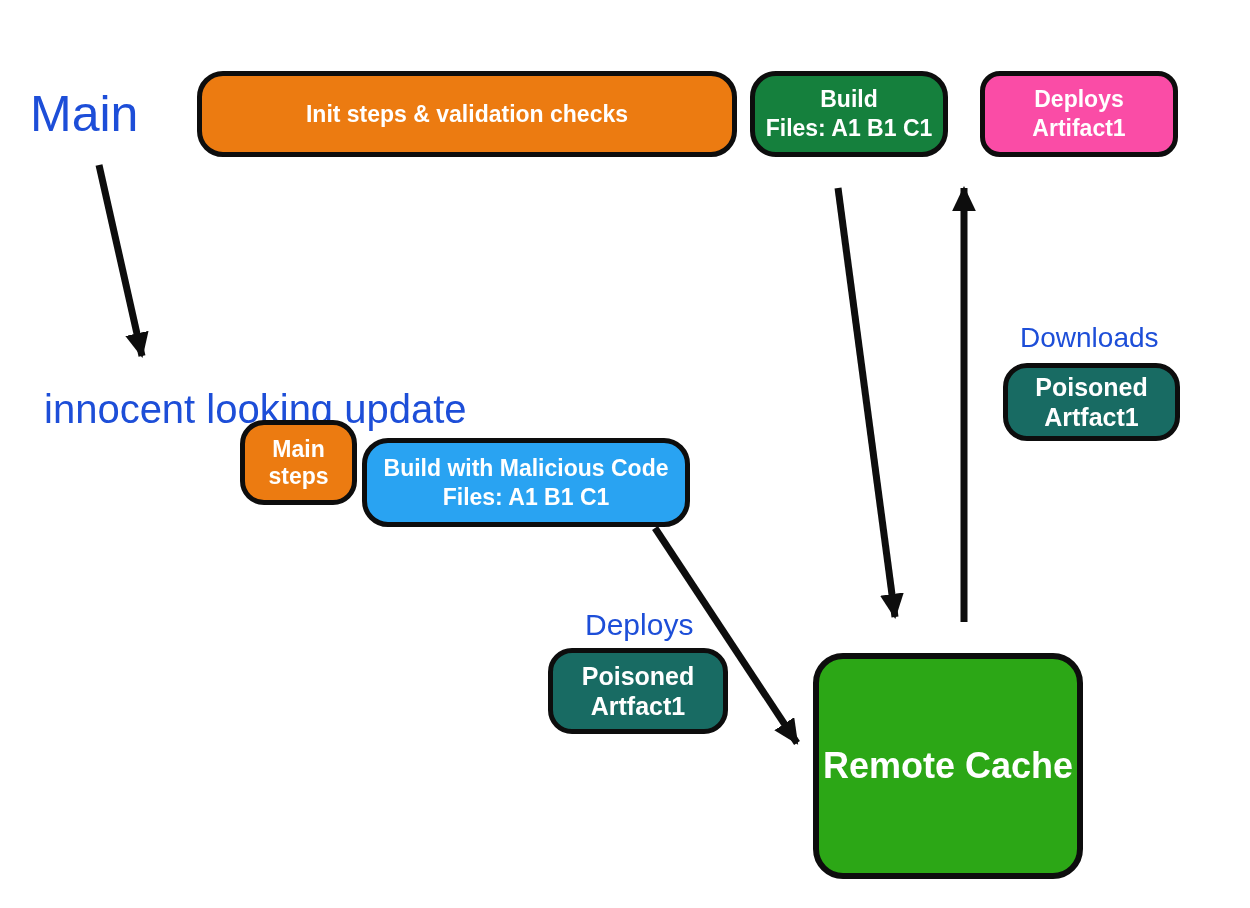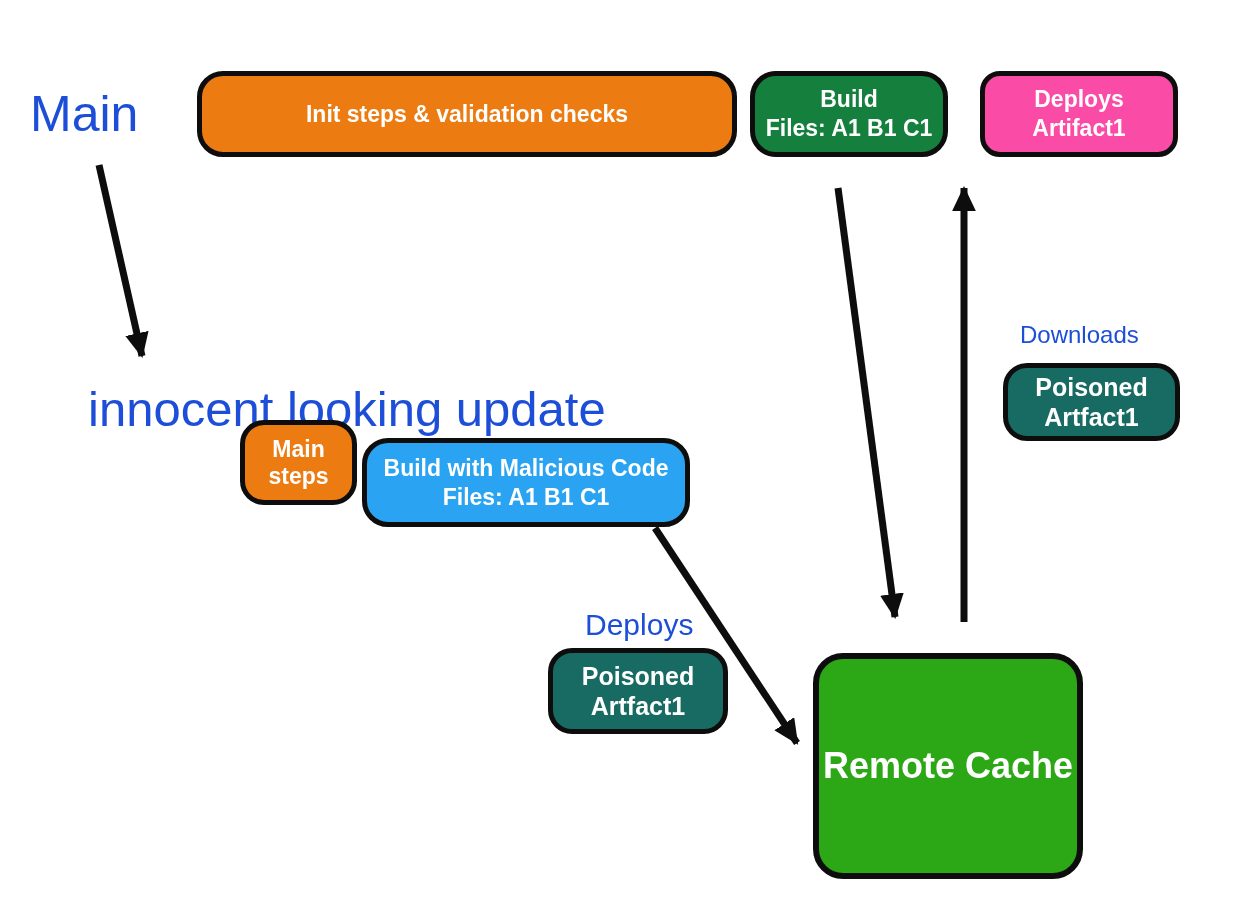--- a/index.html
+++ b/index.html
@@ -9,23 +9,23 @@
     background:#ffffff;
     font-family:"Liberation Sans", sans-serif;
     overflow:hidden;
   }
   .arrows{position:absolute;left:0;top:0;z-index:1;}
   .free-label{
     position:absolute;z-index:2;color:#1d4ed8;
     white-space:nowrap;line-height:1.12;
   }
   .lbl-main{left:30px;top:86px;font-size:50px;}
-  .lbl-innocent{left:44px;top:382px;font-size:49px;line-height:54px;margin-left:44px;}
+  .lbl-innocent{left:44px;top:382px;font-size:40px;line-height:54px;}
   .lbl-hash{left:682px;top:292px;font-size:30px;line-height:36px;}
-  .lbl-downloads{left:1020px;top:322px;font-size:24px;}
+  .lbl-downloads{left:1020px;top:322px;font-size:28px;}
   .lbl-uploads{left:585px;top:608px;font-size:30px;}
   .node{
     position:absolute;z-index:2;box-sizing:border-box;
     border:5px solid #0d0d0d;border-radius:26px;
     display:flex;flex-direction:column;align-items:center;justify-content:center;
     color:#ffffff;font-weight:bold;text-align:center;
   }
   .node span{display:block;}
   .n-init-validation{left:197px;top:71px;width:540px;height:86px;font-size:23px;}
   .n-build-main{left:750px;top:71px;width:198px;height:86px;font-size:23px;line-height:29px;}

